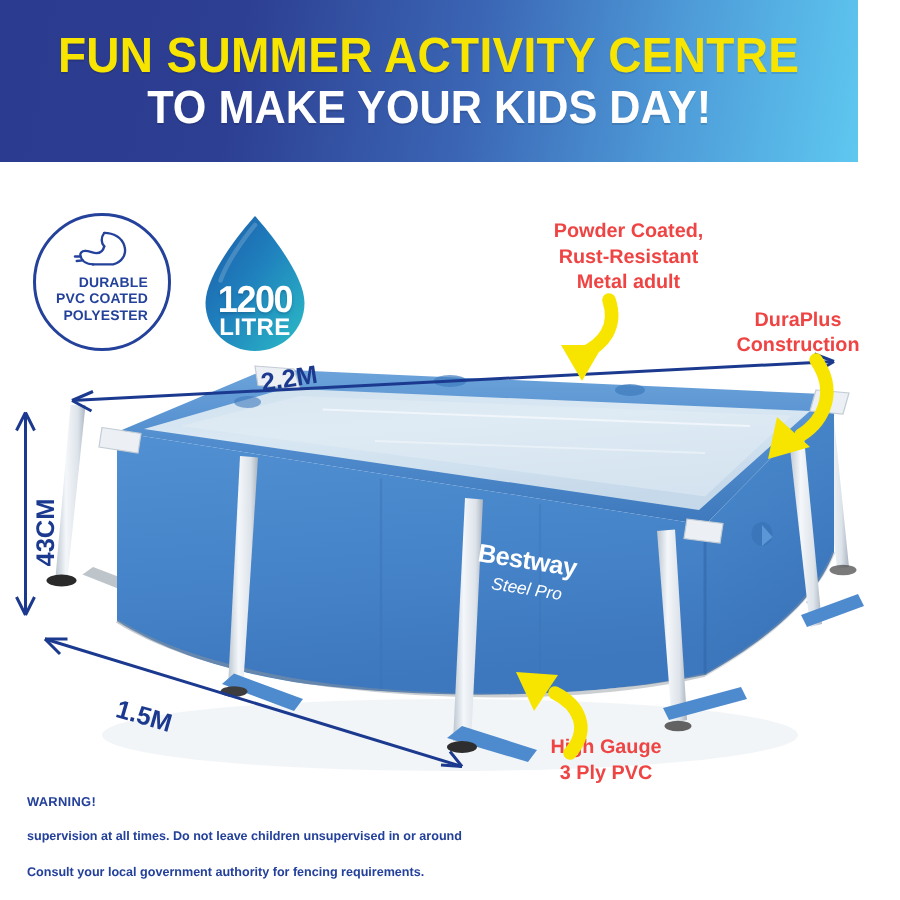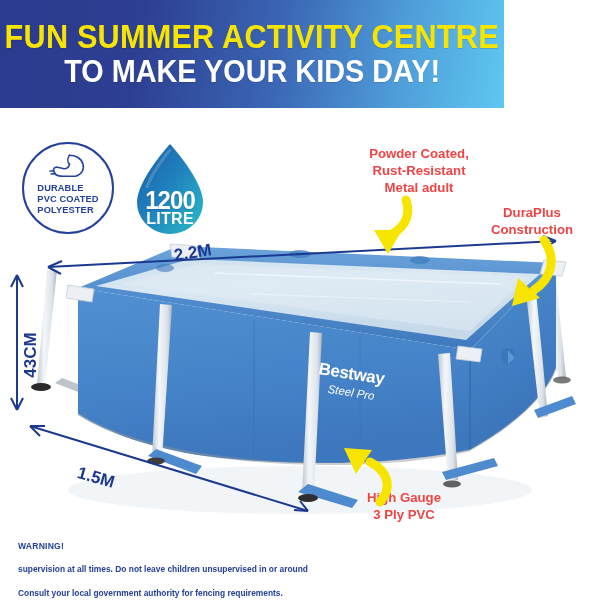--- a/index.html
+++ b/index.html
@@ -6,21 +6,21 @@
   html,body { width:600px; height:600px; }
   body {
     font-family:"Liberation Sans", sans-serif;
     background:#ffffff;
     position:relative;
     overflow:hidden;
   }
 
   
   .header {
-    position:absolute; left:0; top:0; width:504px; height:108px;
+    position:absolute; left:0; top:0; width:572px; height:108px;
     background:linear-gradient(100deg,#2b3b8f 0%, #2d3f92 28%, #3b66b5 55%, #4e9bd8 78%, #5ec8f0 100%);
     display:flex; flex-direction:column; align-items:center; justify-content:center;
   }
   .title-line1 {
     color:#f7e500;
     font-size:33px;
     font-weight:bold;
     letter-spacing:0.2px;
     line-height:1.02;
     text-transform:uppercase;
@@ -43,21 +43,21 @@
   
   .badge-durable {
     position:absolute; left:22px; top:142px; width:92px; height:92px;
     border:2.5px solid #24429b; border-radius:50%;
     display:flex; flex-direction:column; align-items:center; justify-content:flex-start;
     padding-top:9px; background:#fff;
   }
   .bicep { width:42px; height:27px; }
   .badge-durable .btxt {
     color:#24429b; font-size:9.3px; font-weight:bold; line-height:1.19;
-    text-align:left; letter-spacing:.1px; margin-top:3px;
+    text-align:right; letter-spacing:.1px; margin-top:3px;
   }
 
   .badge-litre { position:absolute; left:127px; top:140px; width:86px; height:100px; }
   .badge-litre svg { width:86px; height:100px; display:block; }
   .litre-num {
     position:absolute; left:0; top:46px; width:86px; text-align:center;
     color:#fff; font-size:25px; font-weight:bold; letter-spacing:-1px;
     transform:scaleX(0.96); text-shadow:0 1px 2px rgba(0,40,80,.25);
   }
   .litre-unit {
@@ -81,21 +81,21 @@
   .pool-wrap svg { width:600px; height:300px; display:block; }
 
   
   .dim { position:absolute; color:#1b3a8f; font-weight:bold; font-size:17px; }
   .dim-22  { left:174px; top:243px; transform:rotate(-9deg); }
   .dim-43  { left:8px;  top:345px; transform:rotate(-90deg); transform-origin:center; }
   .dim-15  { left:77px; top:468px; transform:rotate(16deg); }
 
   
   .warning { position:absolute; left:18px; top:529px; width:330px; color:#23409a; }
-  .warning .wh { font-size:8.6px; font-weight:bold; letter-spacing:.2px; margin-bottom:1px;margin-top:12px; }
+  .warning .wh { font-size:8.6px; font-weight:bold; letter-spacing:.2px; margin-bottom:1px; }
   .warning .wb { font-size:8.4px; font-weight:bold; line-height:1.42; }
 </style>
 </head>
 <body>
 
 <div class="header">
   <div class="title-line1">FUN SUMMER ACTIVITY CENTRE</div>
   <div class="title-line2">TO MAKE YOUR KIDS DAY!</div>
 </div>
 

